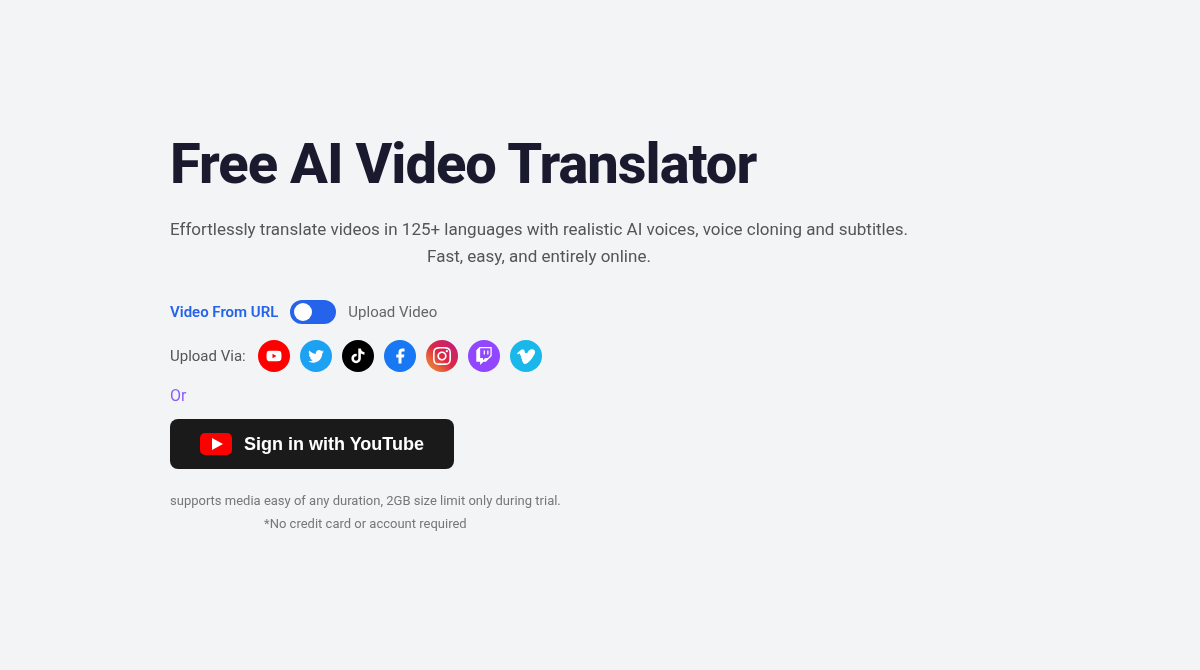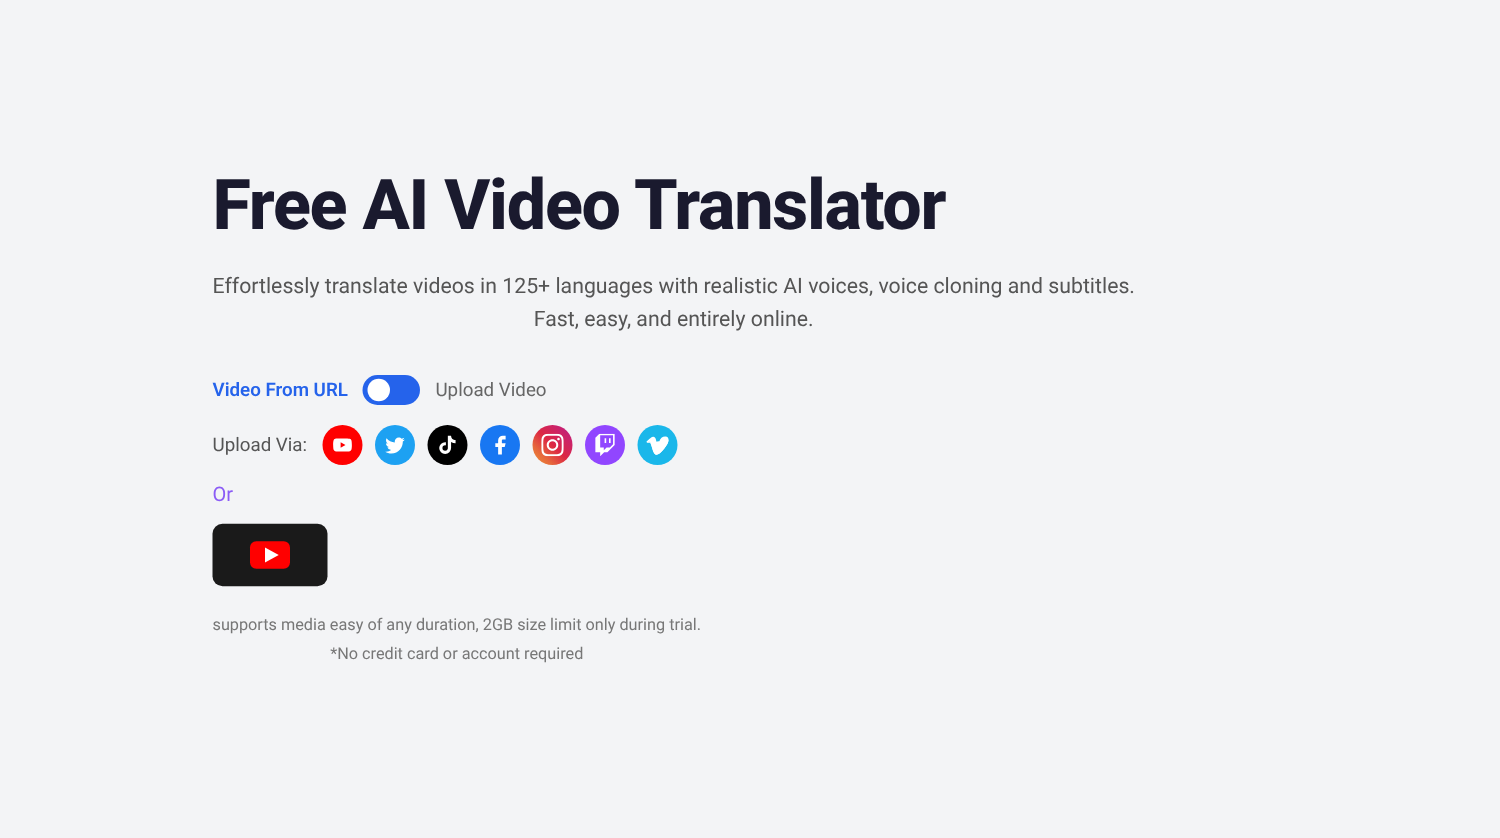--- a/index.html
+++ b/index.html
@@ -297,20 +297,21 @@
       </div>
     </div>
   </div>
 
   <p class="or-text">Or</p>
 
   <button class="youtube-signin-btn">
     <div class="yt-icon-wrap">
       <div class="yt-play-triangle"></div>
     </div>
+    <span>Sign in with YouTube</span>
   </button>
 
   <div class="footer-text">
     <div>supports media easy of any duration, 2GB size limit only during trial.</div>
     <div>*No credit card or account required</div>
   </div>
 
 </div>
 
 </body></html>

